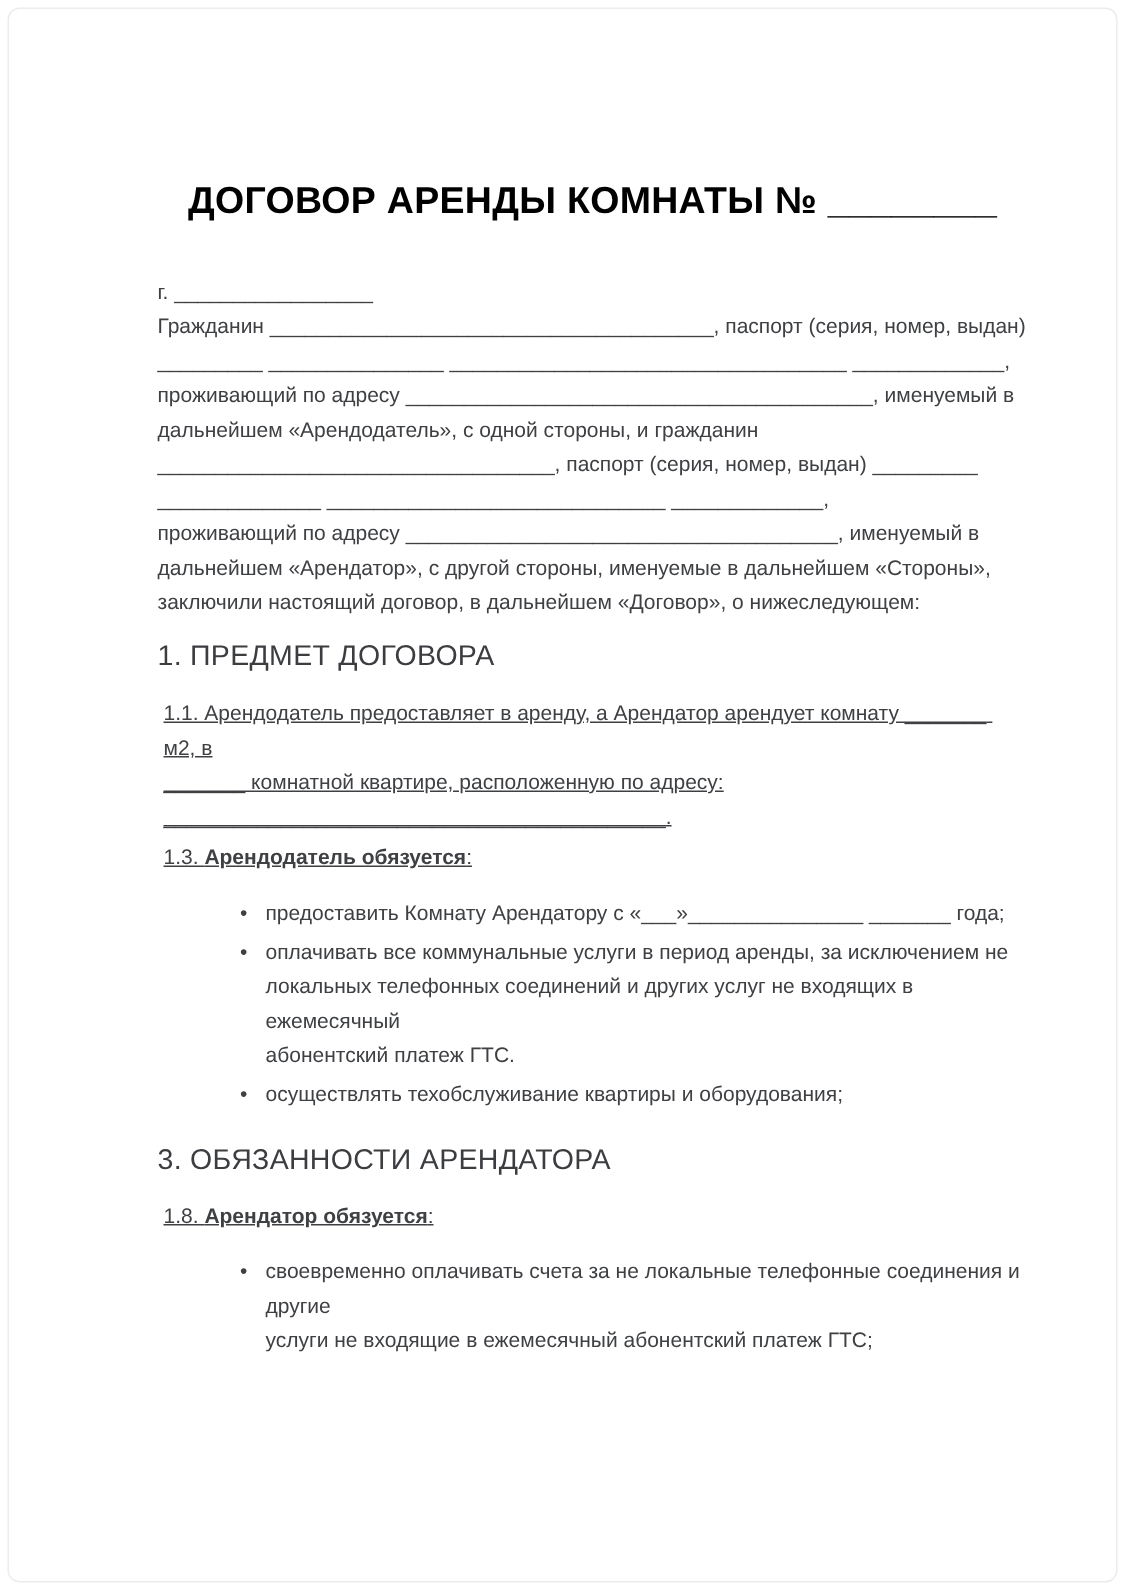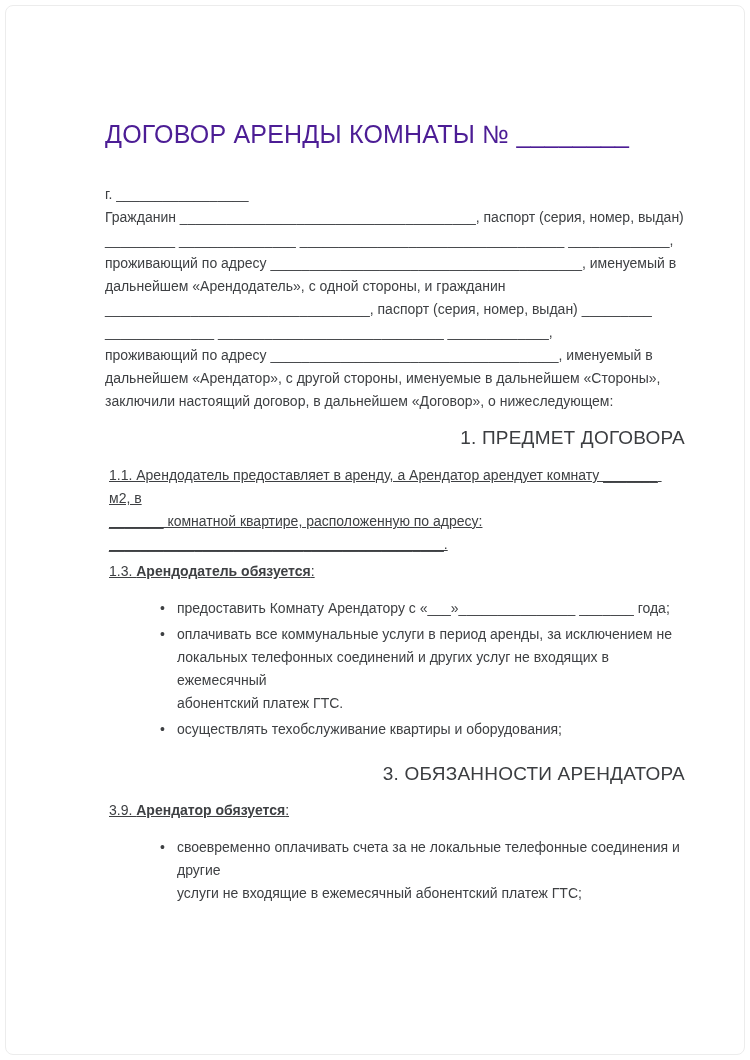--- a/index.html
+++ b/index.html
@@ -22,22 +22,23 @@
     border-radius: 8px;
     pointer-events: none;
   }
   .page {
     position: relative;
     padding: 120px 65px 0 105px; 
   }
   .doc-title {
     margin: 0;
     font-size: 25px;
-    font-weight: 400;
-    color: #4c1d95;
+    font-weight: 700;
+    text-align: center;
+    color: #000000;
     letter-spacing: 0.2px;
     white-space: pre;
   }
   .body-text {
     font-size: 14px;
     line-height: 23px;
     flex-direction: column;
   }
   .intro-row {
     display: flex;
@@ -47,21 +48,21 @@
   }
   .preamble {
     margin: 0;
     white-space: pre;
   }
   .preamble b { font-weight: 400; }
   .section-heading {
     margin: 12px 0 13px 0;
     font-size: 19px;
     font-weight: 400;
-    text-align: right;
+    text-align: left;
     color: #3b3d40;
     line-height: 26px;
     letter-spacing: 0.2px;
   }
   .section-heading.gap-lg { margin: 26px 0 14px 0; }
   .section-heading.gap-md { margin: 20px 0 12px 0; }
   .clause {
     margin: 4px;
     white-space: pre-wrap;
     text-decoration: underline;
@@ -119,20 +120,20 @@
   <ul class="obligations body-text">
     <li>предоставить Комнату Арендатору с «___»_______________ _______ года;</li>
     <li>оплачивать все коммунальные услуги в период аренды, за исключением не
 локальных телефонных соединений и других услуг не входящих в ежемесячный
 абонентский платеж ГТС.</li>
     <li>осуществлять техобслуживание квартиры и оборудования;</li>
   </ul>
 
   <h2 class="section-heading gap-md">3. ОБЯЗАННОСТИ АРЕНДАТОРА</h2>
 
-  <p class="clause body-text"><span>3.9. </span><b>Арендатор обязуется</b><span>:</span></p>
+  <p class="clause body-text"><span>1.8. </span><b>Арендатор обязуется</b><span>:</span></p>
 
   <ul class="obligations body-text">
     <li>своевременно оплачивать счета за не локальные телефонные соединения и другие
 услуги не входящие в ежемесячный абонентский платеж ГТС;</li>
   </ul>
 
 </div>
 
 </body></html>

